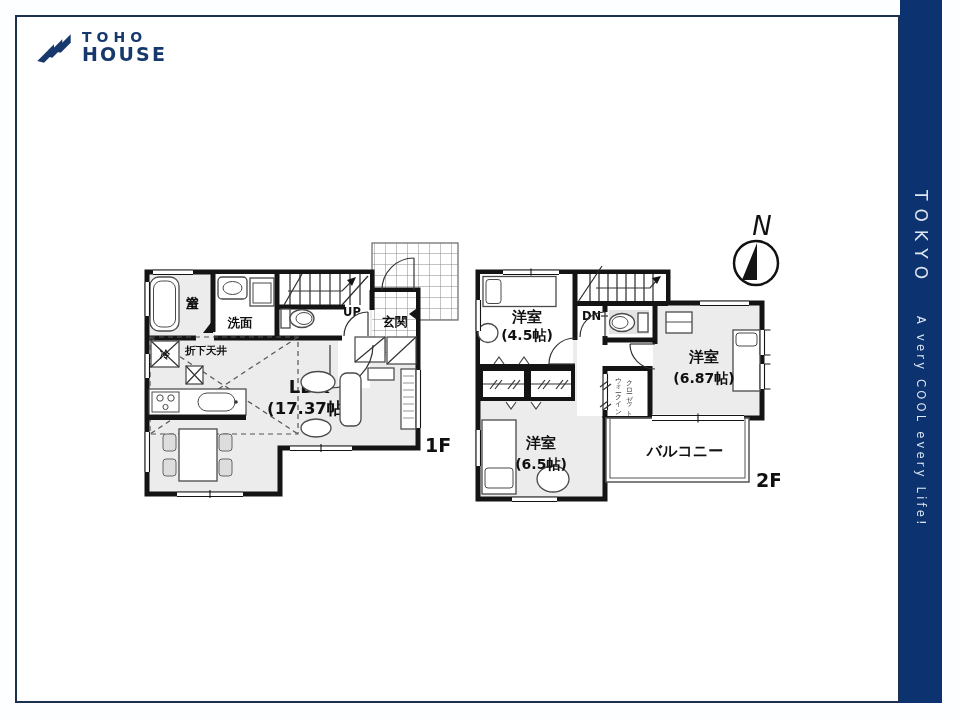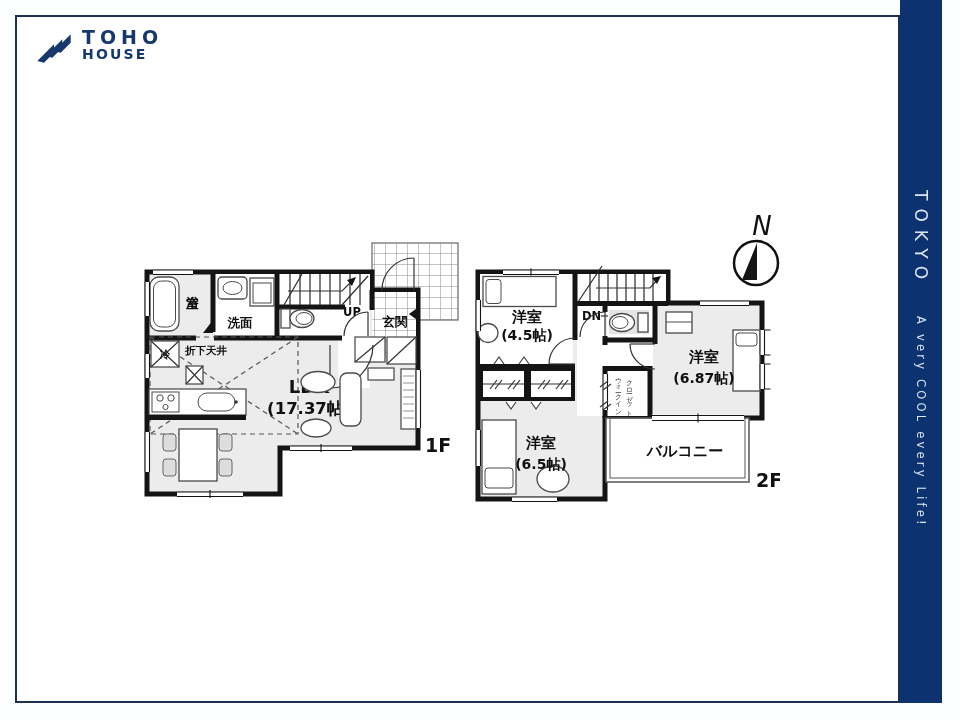--- a/index.html
+++ b/index.html
@@ -25,22 +25,22 @@
     background:var(--sidebar-bg);
   }
   .v-text{
     position:absolute;left:50%;transform:translateX(-50%);
     writing-mode:vertical-rl;color:var(--sidebar-text);white-space:nowrap;
   }
   .v-title{top:190px;font-size:17px;letter-spacing:8px;font-weight:400;}
   .v-tagline{top:316px;font-size:11.5px;letter-spacing:3.2px;font-weight:400;}
   .logo{position:absolute;left:33px;top:26px;display:flex;align-items:center;gap:7px;}
   .logo-text{color:var(--logo-navy);font-weight:bold;}
-  .logo-line1{font-size:19px;letter-spacing:5px;line-height:17px;}
-  .logo-line2{font-size:14px;letter-spacing:2.2px;line-height:17px;}
+  .logo-line1{font-size:14px;letter-spacing:5px;line-height:17px;}
+  .logo-line2{font-size:19px;letter-spacing:2.2px;line-height:17px;}
   .plan{position:absolute;}
   svg text{font-family:"DejaVu Sans","Liberation Sans",sans-serif;}
   .w5{stroke:var(--wall);stroke-width:5;fill:none;}
   .w4{stroke:var(--wall);stroke-width:4;fill:#fff;}
   .fillroom{fill:var(--room-fill);stroke:var(--wall);stroke-width:5;}
   .white{fill:#fff;stroke:none;}
   .gray{fill:#e4e4e4;stroke:none;}
   .thin{stroke:#444;stroke-width:1.2;fill:#fff;}
   .thinline{stroke:#333;stroke-width:1.2;fill:none;}
   .furn{fill:#fff;stroke:#4a4a4a;stroke-width:1.3;}

